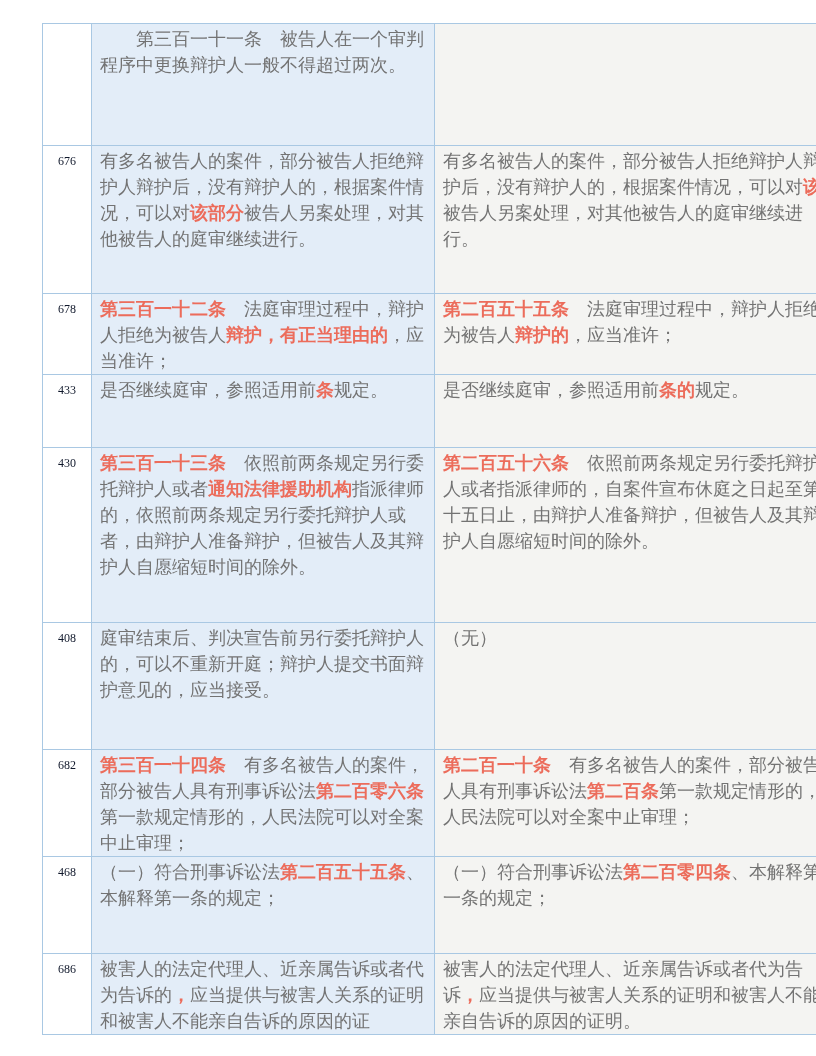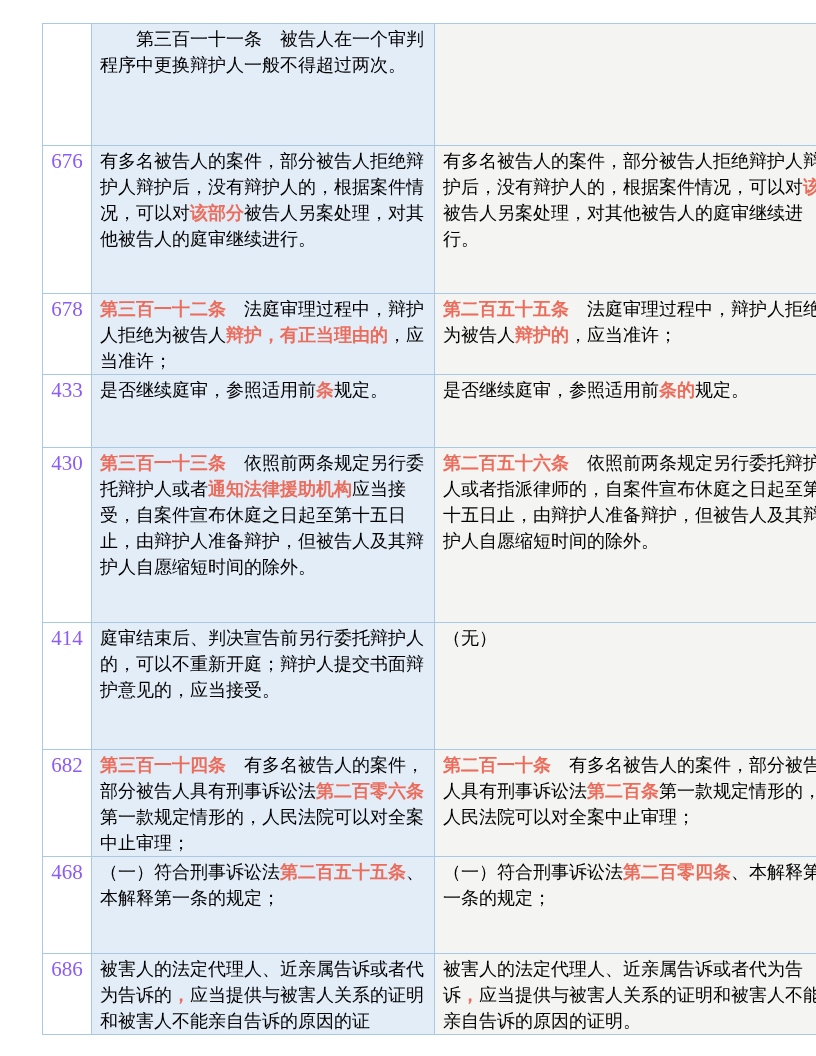--- a/index.html
+++ b/index.html
@@ -21,22 +21,22 @@
   }
   table.cmp td{
     border:1px solid #a9c8e3;
     vertical-align:top;
     overflow:hidden;
   }
   td.num{
     width:46px;
     background:#ffffff;
     text-align:center;
-    font-size:21px;
-    color:#8b5cf6;
+    font-size:12px;
+    color:#0f172a;
     padding:3px 1px 0 1px;
     line-height:24px;
   }
   td.cell{
     font-size:18px;
     line-height:26px;
     color:#3b3b3b;
     padding:2px 8px 0 8px;
     text-align:left;
   }
@@ -44,21 +44,21 @@
     width:326px;
     background:#e3edf8;
   }
   td.cell.new{
     width:382px;
     background:#f4f4f2;
   }
   td.cell.indent{
     text-indent:2em;
   }
-  .seg{ color:#000000; }
+  .seg{ color:#737373; }
   .seg.red{
     color:#ec6c5b;
     font-weight:bold;
   }
 </style>
 </head>
 <body>
 
 <div class="page">
   <table class="cmp">
@@ -78,25 +78,25 @@
           <td class="cell old"><span class="seg red">第三百一十二条</span><span class="seg">　法庭审理过程中，辩护人拒绝为被告人</span><span class="seg red">辩护，有正当理由的</span><span class="seg">，应当准许；</span></td>
           <td class="cell new"><span class="seg red">第二百五十五条</span><span class="seg">　法庭审理过程中，辩护人拒绝为被告人</span><span class="seg red">辩护的</span><span class="seg">，应当准许；</span></td>
         </tr>
         <tr style="height: 73px;">
           <td class="num">433</td>
           <td class="cell old"><span class="seg">是否继续庭审，参照适用前</span><span class="seg red">条</span><span class="seg">规定。</span></td>
           <td class="cell new"><span class="seg">是否继续庭审，参照适用前</span><span class="seg red">条的</span><span class="seg">规定。</span></td>
         </tr>
         <tr style="height: 175px;">
           <td class="num">430</td>
-          <td class="cell old"><span class="seg red">第三百一十三条</span><span class="seg">　依照前两条规定另行委托辩护人或者</span><span class="seg red">通知法律援助机构</span><span class="seg">应当接受，自案件宣布休庭之日起至第十五日止，由辩护人准备辩护，但被告人及其辩护人自愿缩短时间的除外。</span></td>
+          <td class="cell old"><span class="seg red">第三百一十三条</span><span class="seg">　依照前两条规定另行委托辩护人或者</span><span class="seg red">通知法律援助机构</span><span class="seg">指派律师的，依照前两条规定另行委托辩护人或者，由辩护人准备辩护，但被告人及其辩护人自愿缩短时间的除外。</span></td>
           <td class="cell new"><span class="seg red">第二百五十六条</span><span class="seg">　依照前两条规定另行委托辩护人或者指派律师的，自案件宣布休庭之日起至第十五日止，由辩护人准备辩护，但被告人及其辩护人自愿缩短时间的除外。</span></td>
         </tr>
         <tr style="height: 127px;">
-          <td class="num">414</td>
+          <td class="num">408</td>
           <td class="cell old"><span class="seg">庭审结束后、判决宣告前另行委托辩护人的，可以不重新开庭；辩护人提交书面辩护意见的，应当接受。</span></td>
           <td class="cell new"><span class="seg">（无）</span></td>
         </tr>
         <tr style="height: 106px;">
           <td class="num">682</td>
           <td class="cell old"><span class="seg red">第三百一十四条</span><span class="seg">　有多名被告人的案件，部分被告人具有刑事诉讼法</span><span class="seg red">第二百零六条</span><span class="seg">第一款规定情形的，人民法院可以对全案中止审理；</span></td>
           <td class="cell new"><span class="seg red">第二百一十条</span><span class="seg">　有多名被告人的案件，部分被告人具有刑事诉讼法</span><span class="seg red">第二百条</span><span class="seg">第一款规定情形的，人民法院可以对全案中止审理；</span></td>
         </tr>
         <tr style="height: 97px;">
           <td class="num">468</td>

